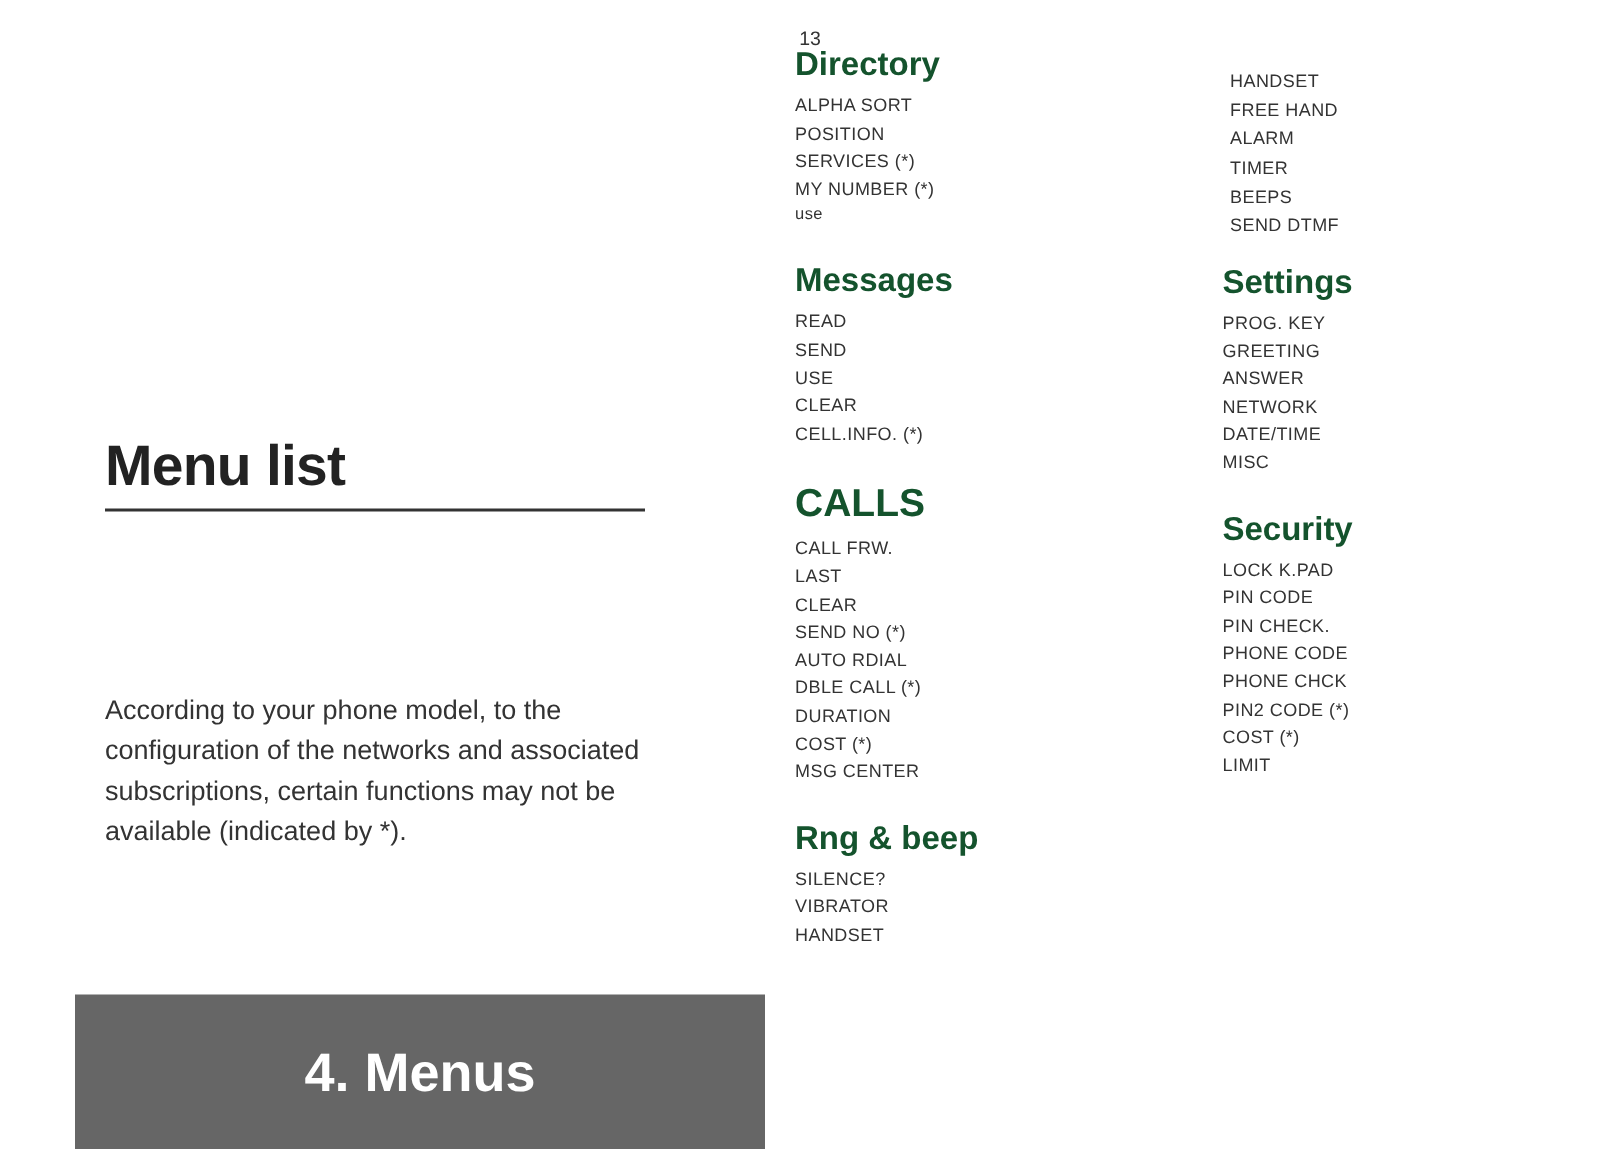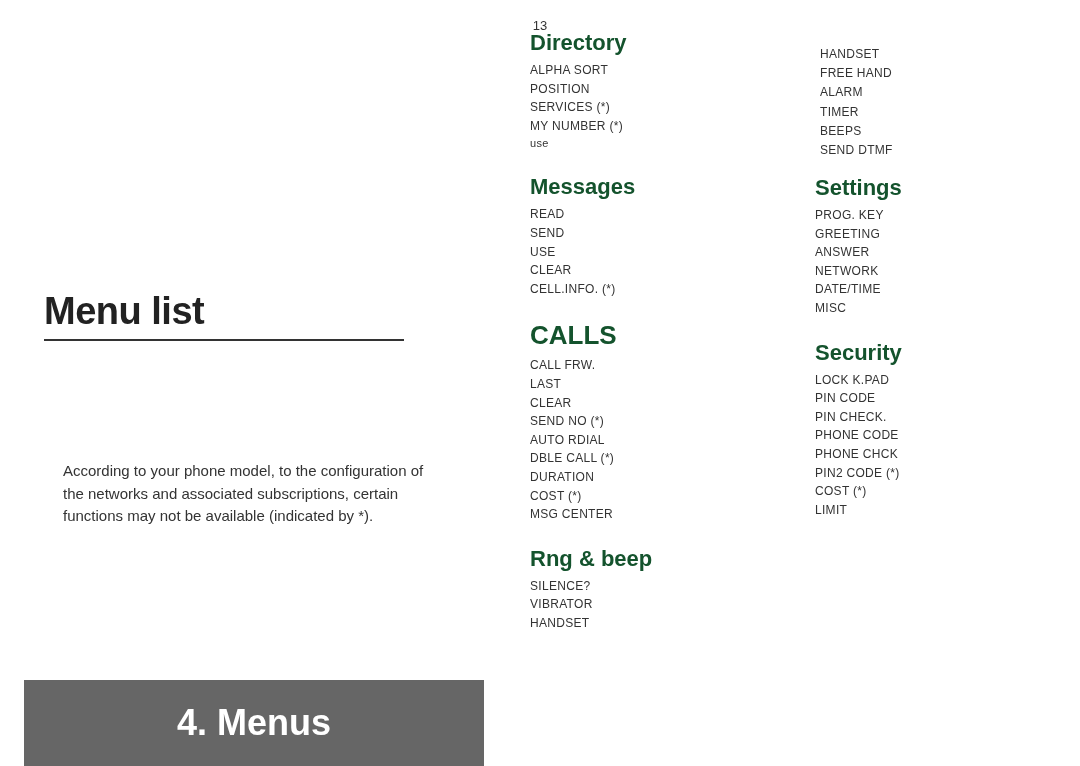--- a/index.html
+++ b/index.html
@@ -17,21 +17,21 @@
       top: 18px;
       left: 50%;
       transform: translateX(-50%);
       font-size: 13px;
       color: #333;
     }
 
     
     .left-panel {
       position: absolute;
-      left: 24px;
+      left: 50px;
       top: 0;
       width: 440px;
       height: 766px;
     }
 
     .chapter-title {
       position: absolute;
       top: 290px;
       left: 20px;
     }
@@ -48,32 +48,31 @@
       height: 2px;
       background: #333;
       margin-top: 6px;
     }
 
     .chapter-description {
       position: absolute;
       top: 460px;
       left: 20px;
       width: 380px;
-      font-size: 15px;
+      font-size: 18px;
       line-height: 1.5;
       color: #333;
-      margin-left: 19px;
     }
 
     .bottom-banner {
       position: absolute;
       bottom: 0;
       left: 0;
       width: 460px;
-      height: 86px;
+      height: 103px;
       background: #666;
       display: flex;
       align-items: center;
       justify-content: center;
     }
 
     .bottom-banner h2 {
       color: #ffffff;
       font-size: 36px;
       font-weight: 900;

